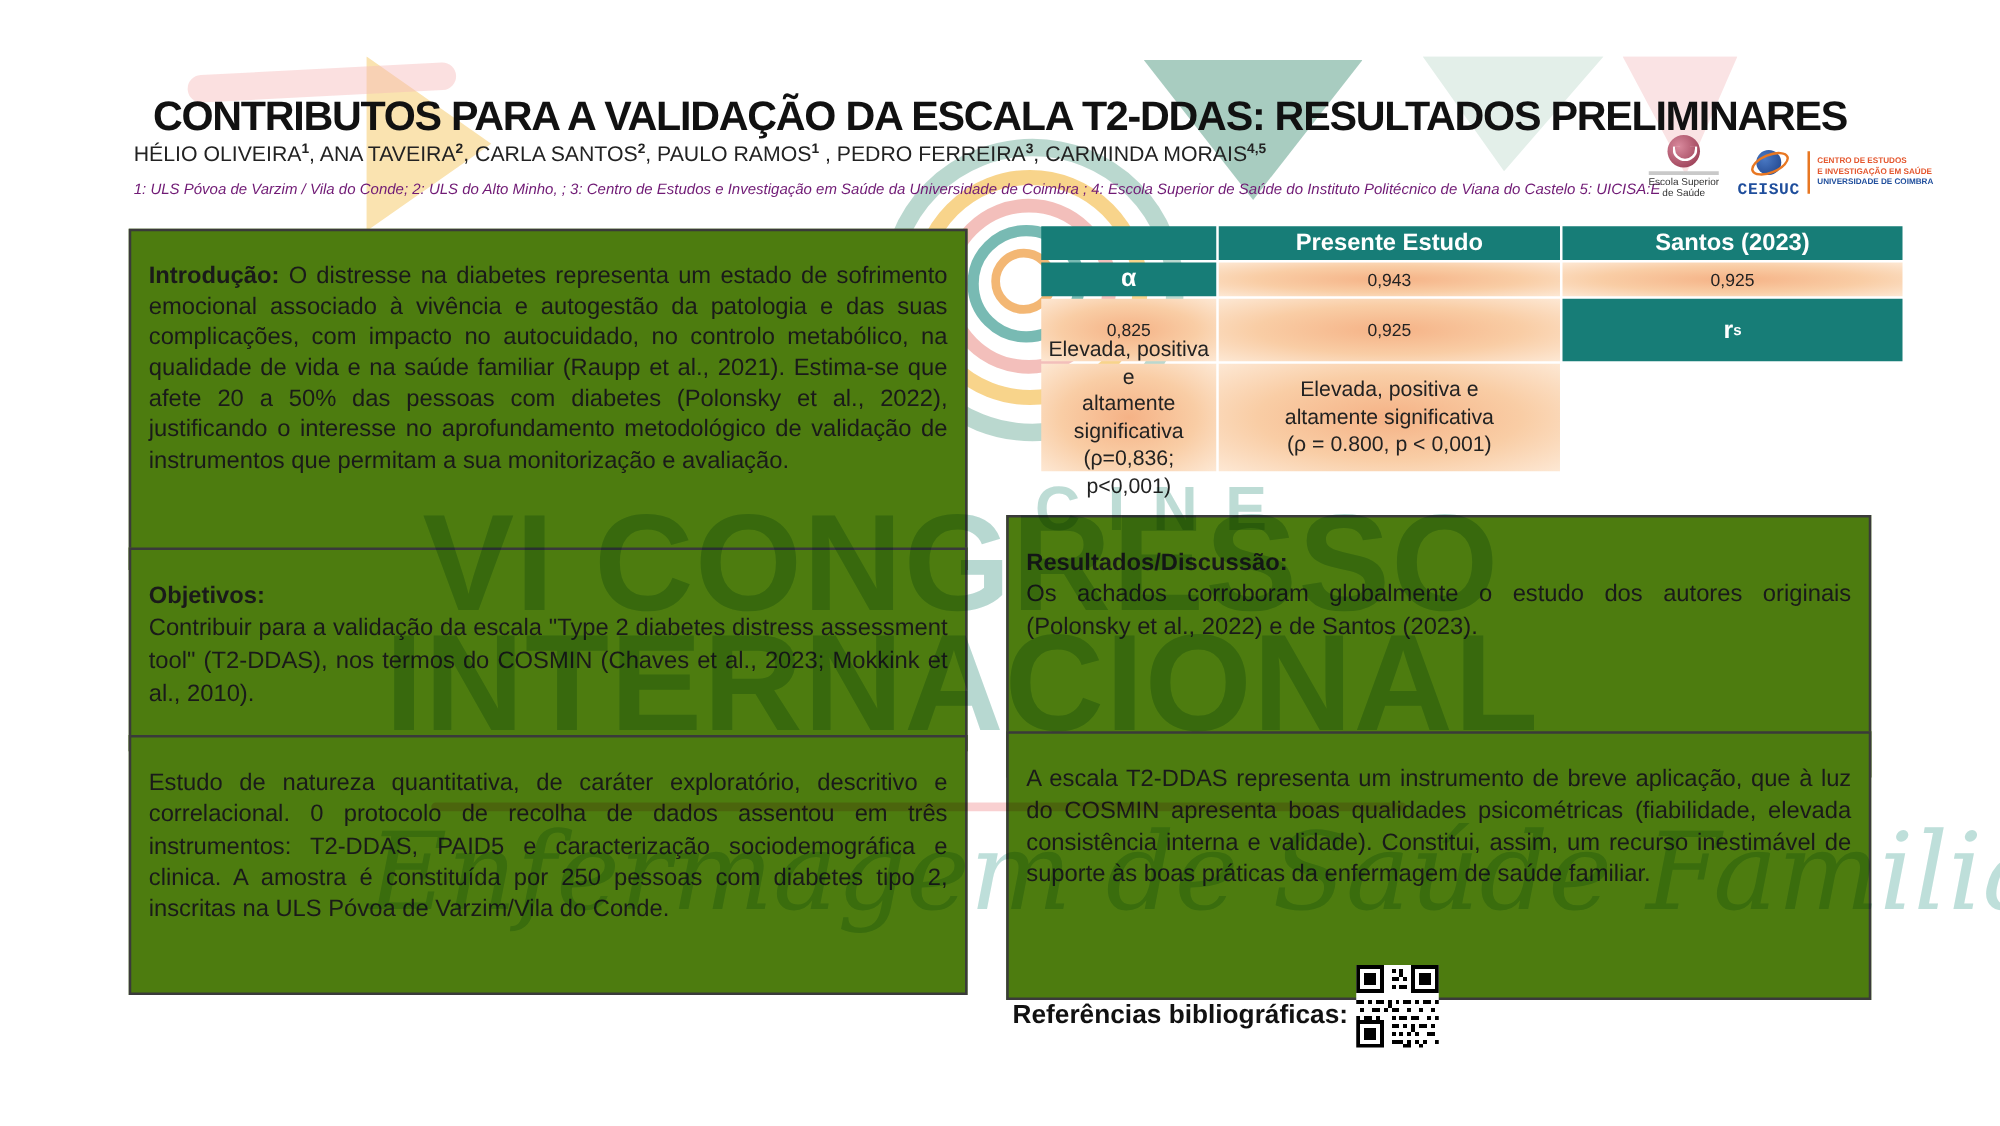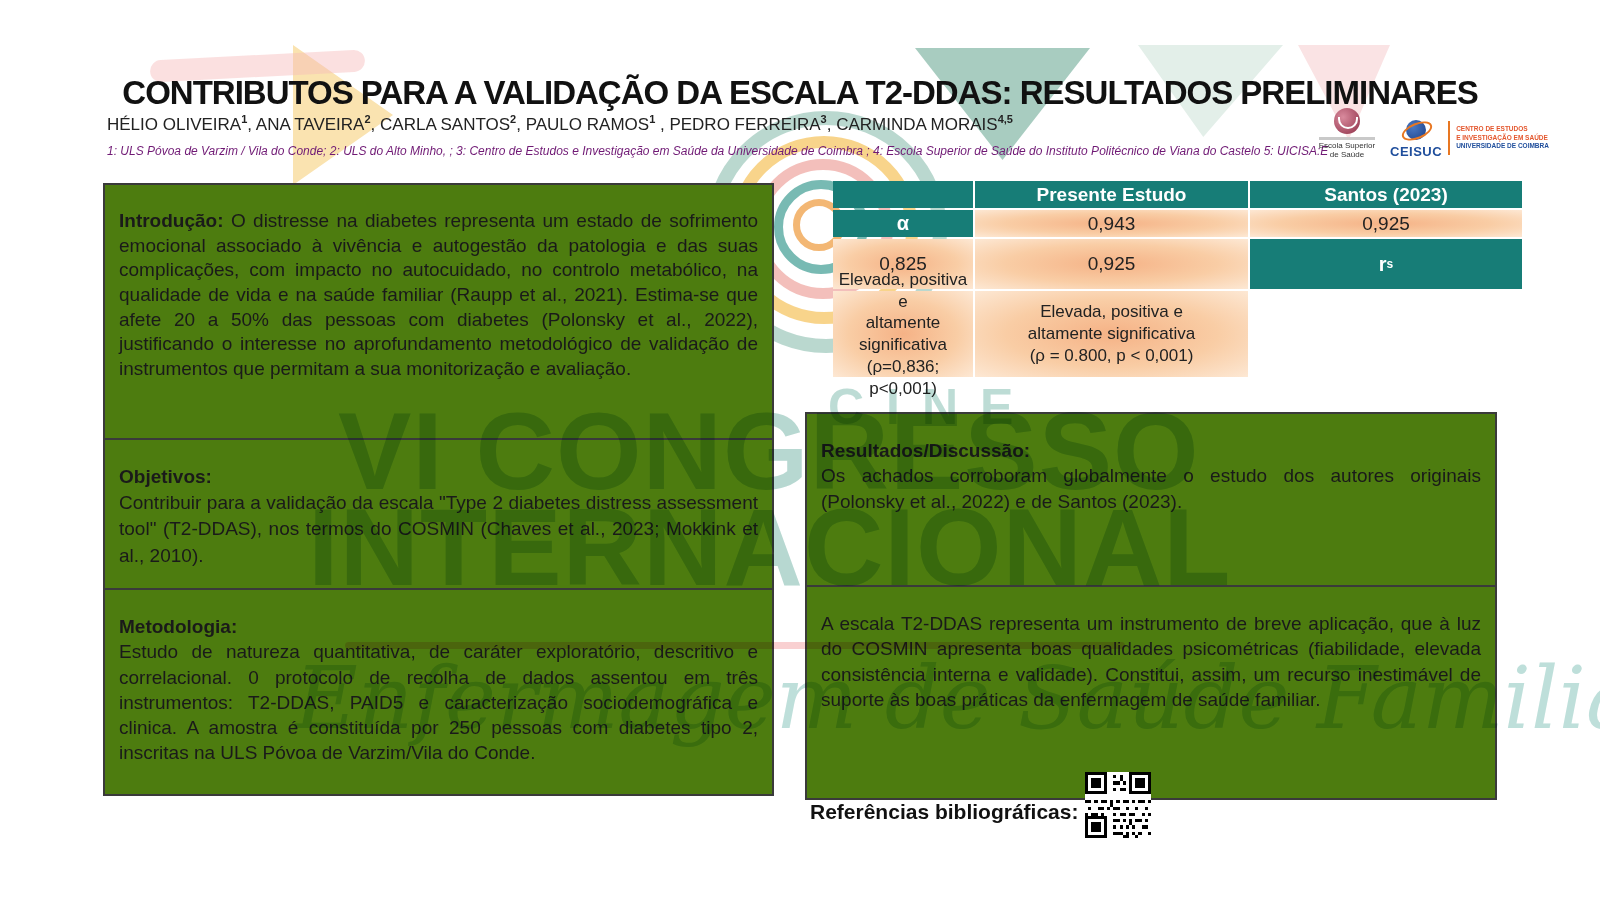--- a/index.html
+++ b/index.html
@@ -31,21 +31,21 @@
   .affil{position:absolute;left:107px;top:144px;z-index:2;font-size:12px;font-style:italic;color:#701a75;}
   
   .logo-escola{position:absolute;left:1308px;top:108px;width:78px;height:58px;z-index:2;text-align:center;}
   .esc-badge{width:26px;height:26px;border-radius:50%;margin:0 auto;
              background:radial-gradient(circle at 35% 35%,#d98a9d,#8e2f47);position:relative;}
   .esc-badge:after{content:"";position:absolute;left:4px;top:9px;width:16px;height:10px;
                    border:2px solid #fff;border-top:none;border-radius:0 0 12px 12px;}
   .esc-micro{width:56px;height:3px;margin:3px auto 1px;background:#c9c9c9;}
   .esc-cap{font-size:8px;line-height:1.15;color:#333;}
   .logo-ceisuc{position:absolute;left:1390px;top:110px;height:56px;z-index:2;display:flex;align-items:center;gap:6px;}
-  .ceisuc-left{text-align:center;}
+  .ceisuc-left{text-align:center;font-family:Liberation Mono, monospace;}
   .globe{position:relative;width:26px;height:26px;margin:0 auto 1px;}
   .globe .sphere{position:absolute;left:3px;top:3px;width:20px;height:20px;border-radius:50%;
                  background:radial-gradient(circle at 35% 35%,#4a79c4,#1b3f86);}
   .globe .orbit{position:absolute;left:-2px;top:6px;width:28px;height:12px;border:2px solid #e87722;
                 border-radius:50%;transform:rotate(-22deg);}
   .ceisuc-name{font-size:13px;font-weight:bold;color:#1f4e9c;letter-spacing:.5px;}
   .ceisuc-div{width:2px;height:34px;background:#e87722;}
   .ceisuc-text{font-size:6.5px;line-height:1.35;font-weight:bold;}
   .ceisuc-text .orange{color:#e4572e;}
   .ceisuc-text .blue{color:#1f4e9c;}
@@ -61,21 +61,21 @@
   #box-conc{left:805px;top:585px;width:660px;height:163px;line-height:1.33;}
   
   .ptable{position:absolute;left:805px;top:181px;display:grid;z-index:1;
           grid-template-columns:140px 273px 272px;grid-template-rows:27px 27px 50px 86px;gap:2px;margin-left:28px;}
   .tcell{display:flex;align-items:center;justify-content:center;text-align:center;}
   .thead,.tlabel{background:#177d77;color:#fff;font-weight:bold;}
   .thead{font-size:19px;}
   .tlabel{font-size:20px;}
   .tlabel sub{font-size:12px;}
   .tdata{background:radial-gradient(ellipse at center,#f5b286 0%,#f9cda5 55%,#fde8d4 100%);
-         font-size:19px;color:#222;}
+         font-size:14px;color:#222;}
   .tdata.small{font-size:17px;line-height:1.28;flex-direction:column;}
   
   .refs{position:absolute;left:810px;top:800px;z-index:1;font-size:21px;font-weight:bold;color:#111;}
   .qr{position:absolute;left:1085px;top:772px;width:66px;height:66px;z-index:1;}
   
   .wm{position:absolute;z-index:3;pointer-events:none;mix-blend-mode:multiply;}
   .wm-big{font-weight:bold;color:rgba(173,211,203,.88);line-height:.85;letter-spacing:1px;white-space:nowrap;}
   #wm1{left:338px;top:404px;font-size:110px;}
   #wm2{left:308px;top:500px;font-size:110px;}
   #wm-cine{left:828px;top:378px;font-size:50px;font-weight:bold;letter-spacing:22px;
@@ -132,21 +132,20 @@
 
   <div class="box" id="box-intro">
     <p><b class="hd">Introdução:</b>
        <span>O distresse na diabetes representa um estado de sofrimento emocional associado à vivência e autogestão da patologia e das suas complicações, com impacto no autocuidado, no controlo metabólico, na qualidade de vida e na saúde familiar (Raupp et al., 2021). Estima-se que afete 20 a 50% das pessoas com diabetes (Polonsky et al., 2022), justificando o interesse no aprofundamento metodológico de validação de instrumentos que permitam a sua monitorização e avaliação.</span></p>
   </div>
   <div class="box" id="box-obj">
     <p><b class="hd">Objetivos:</b></p>
     <p><span>Contribuir para a validação da escala "Type 2 diabetes distress assessment tool" (T2-DDAS), nos termos do COSMIN (Chaves et al., 2023; Mokkink et al., 2010).</span></p>
   </div>
   <div class="box" id="box-met">
-    <p><b class="hd">Metodologia:</b></p>
     <p><span>Estudo de natureza quantitativa, de caráter exploratório, descritivo e correlacional. 0 protocolo de recolha de dados assentou em três instrumentos: T2-DDAS, PAID5 e caracterização sociodemográfica e clinica. A amostra é constituída por 250 pessoas com diabetes tipo 2, inscritas na ULS Póvoa de Varzim/Vila do Conde.</span></p>
   </div>
 
   <div class="ptable">
     <div class="tcell thead"></div>
     <div class="tcell thead">Presente Estudo</div>
     <div class="tcell thead">Santos (2023)</div>
 
     <div class="tcell tlabel">α</div>
     <div class="tcell tdata">0,943</div>

